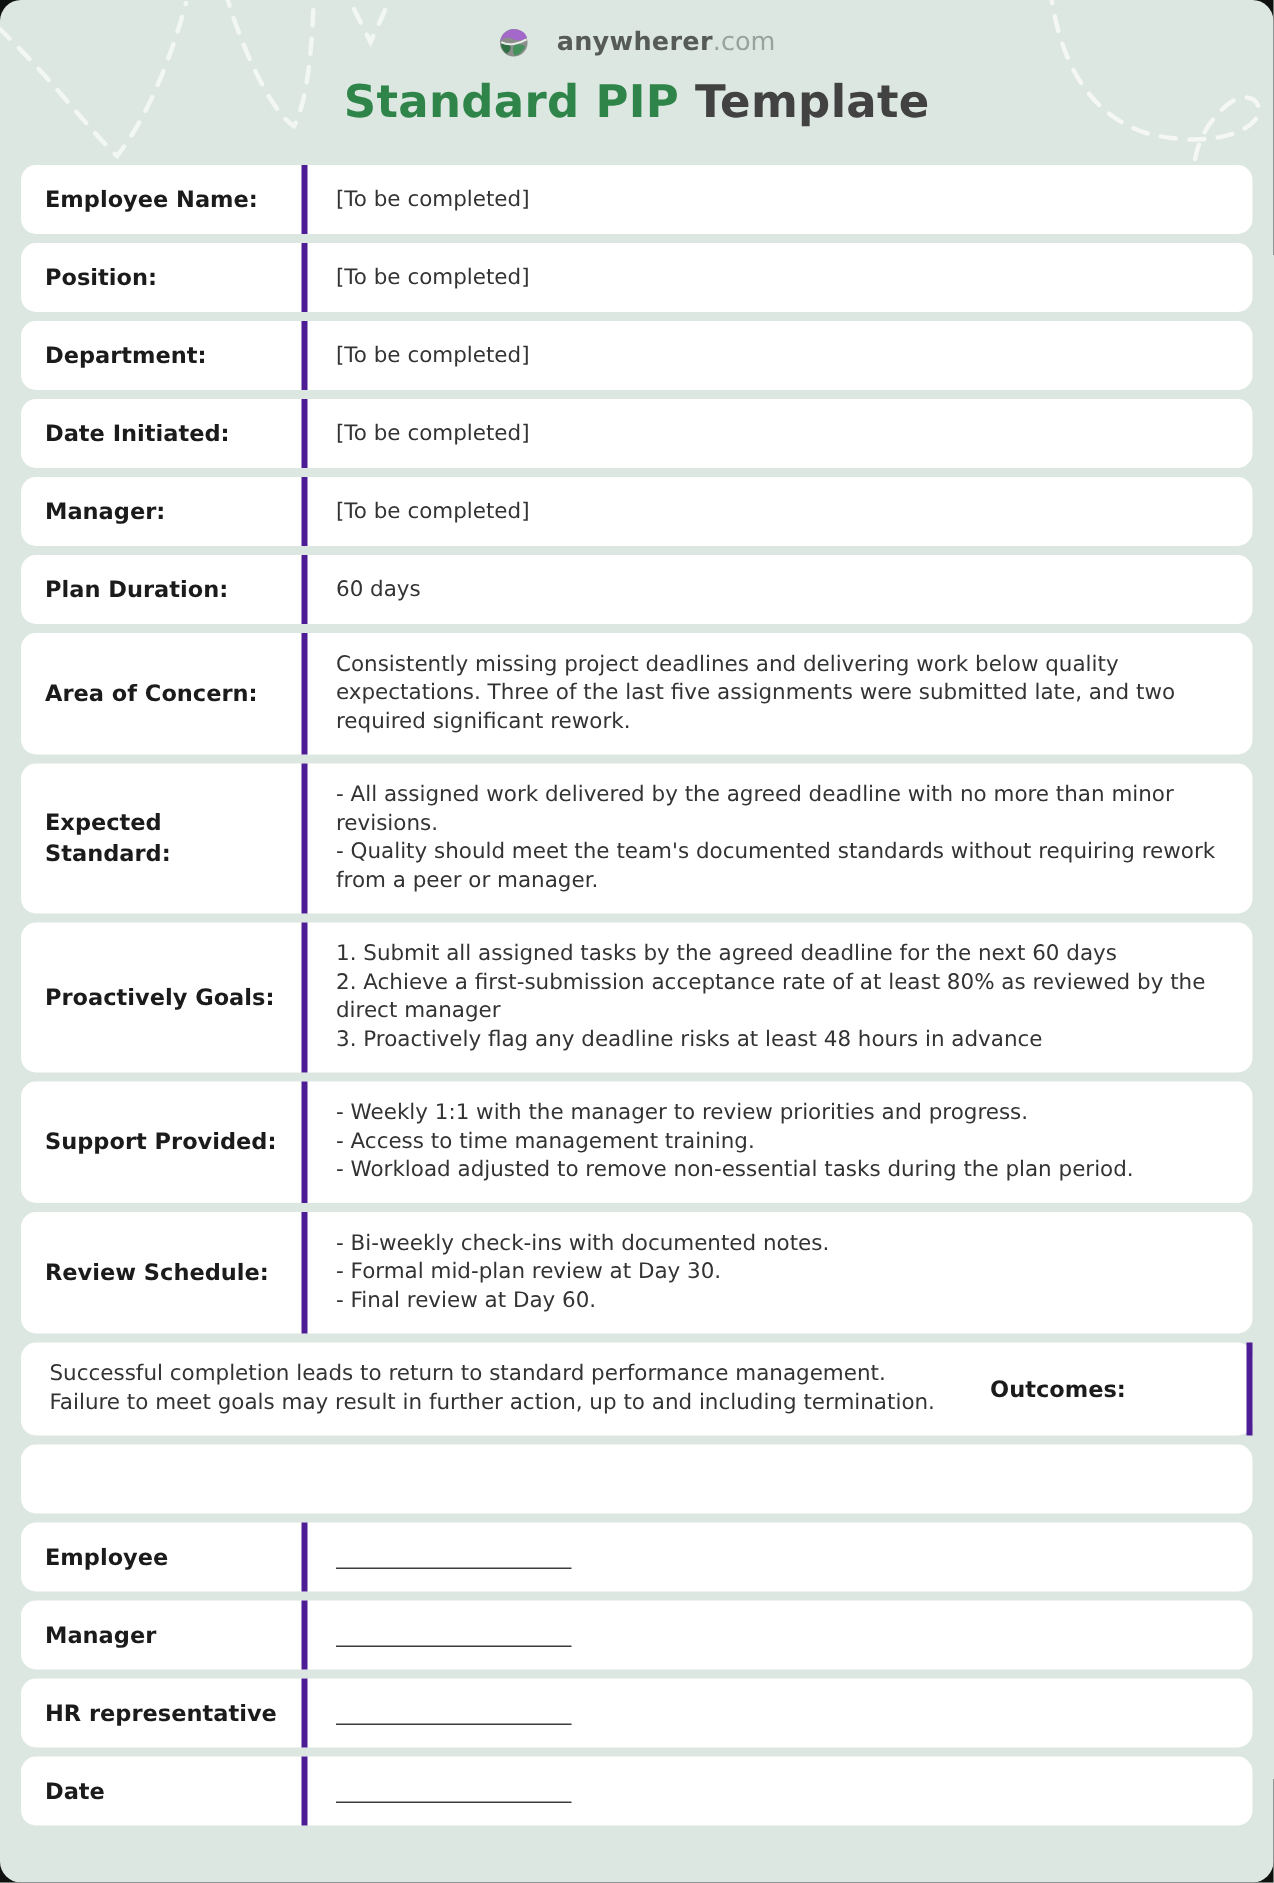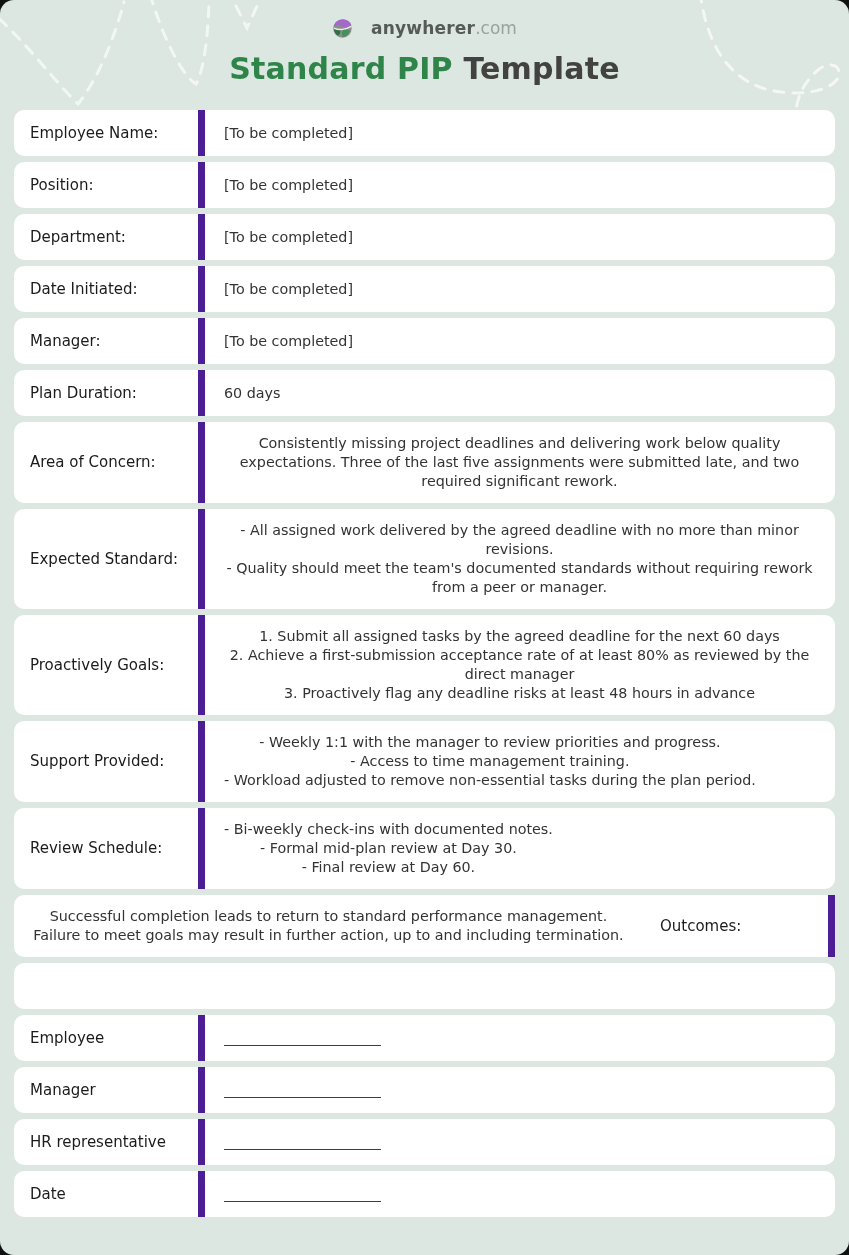--- a/index.html
+++ b/index.html
@@ -64,39 +64,39 @@
     background: #ffffff;
     border-radius: 10px;
     display: flex;
     min-height: 46px;
     align-items: stretch;
   }
   .cell { box-sizing: border-box; }
   .cell.label {
     flex: 0 0 191px;
     width: 191px;
-    border-right: 7px solid #4c1d95;
+    border-right: 4px solid #4c1d95;
     display: flex;
     align-items: center;
     padding: 10px 12px 10px 16px;
-    font-weight: 400;
+    font-weight: 700;
     font-size: 15px;
     line-height: 21px;
     color: #1b1b1b;
   }
   .cell.value {
     flex: 1 1 auto;
     display: flex;
     align-items: center;
     padding: 12px 20px 12px 19px;
     font-size: 14.3px;
     line-height: 19px;
     color: #333333;
   }
-  .value-text { white-space: pre-line; text-align: center; }
+  .value-text { white-space: pre-line; }
   .sig-line {
     display: inline-block;
     width: 157px;
     height: 1em;
     border-bottom: 1.4px solid #3d3d3d;
   }
 </style>
 </head>
 <body>
 

